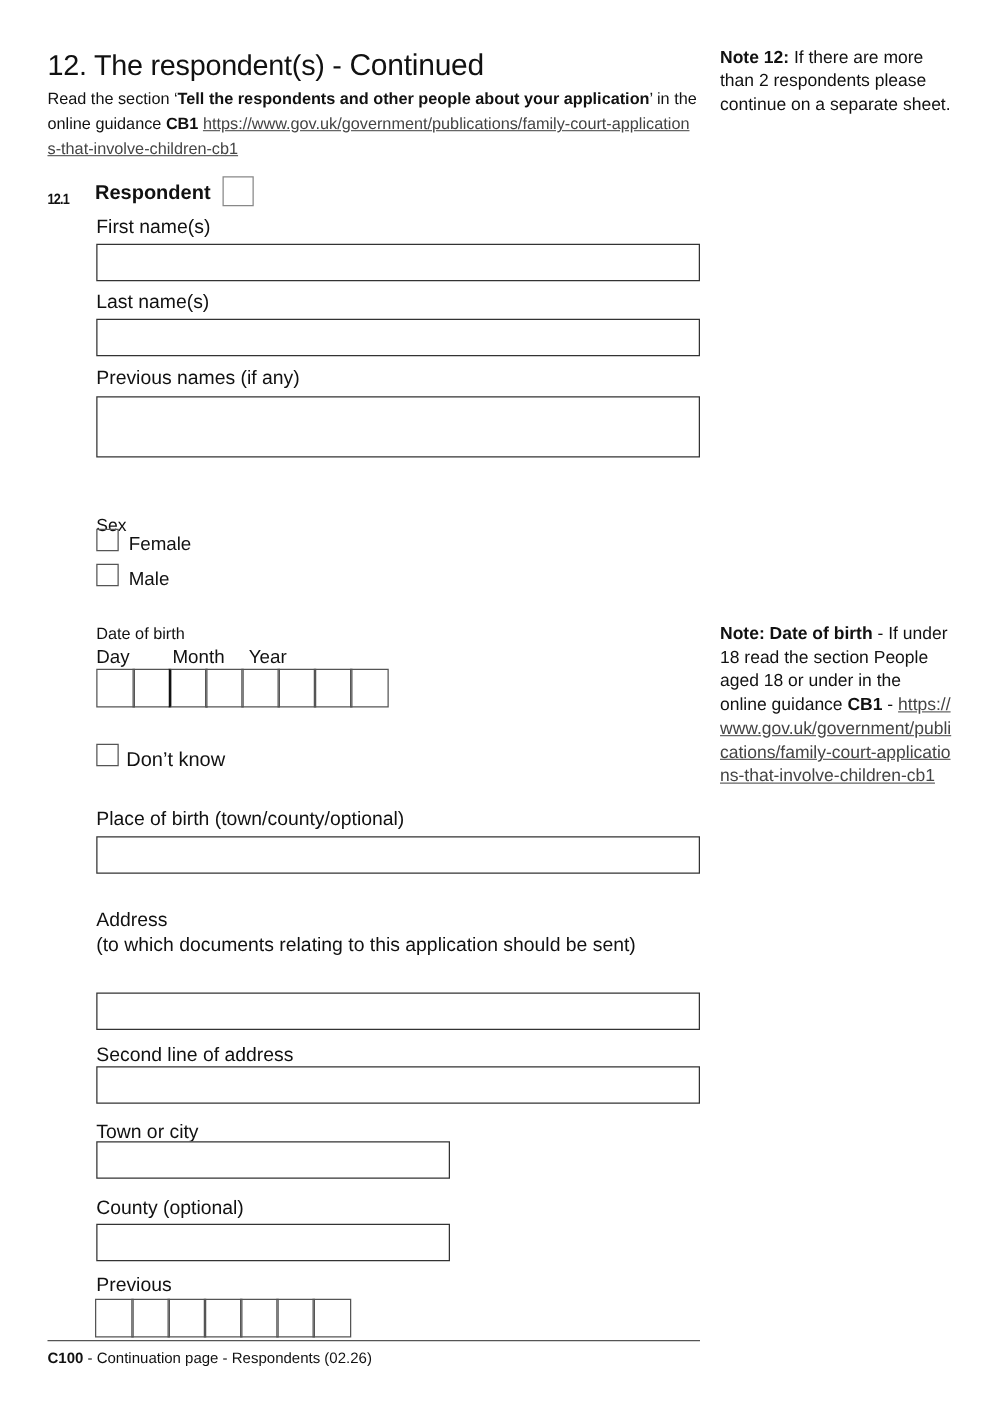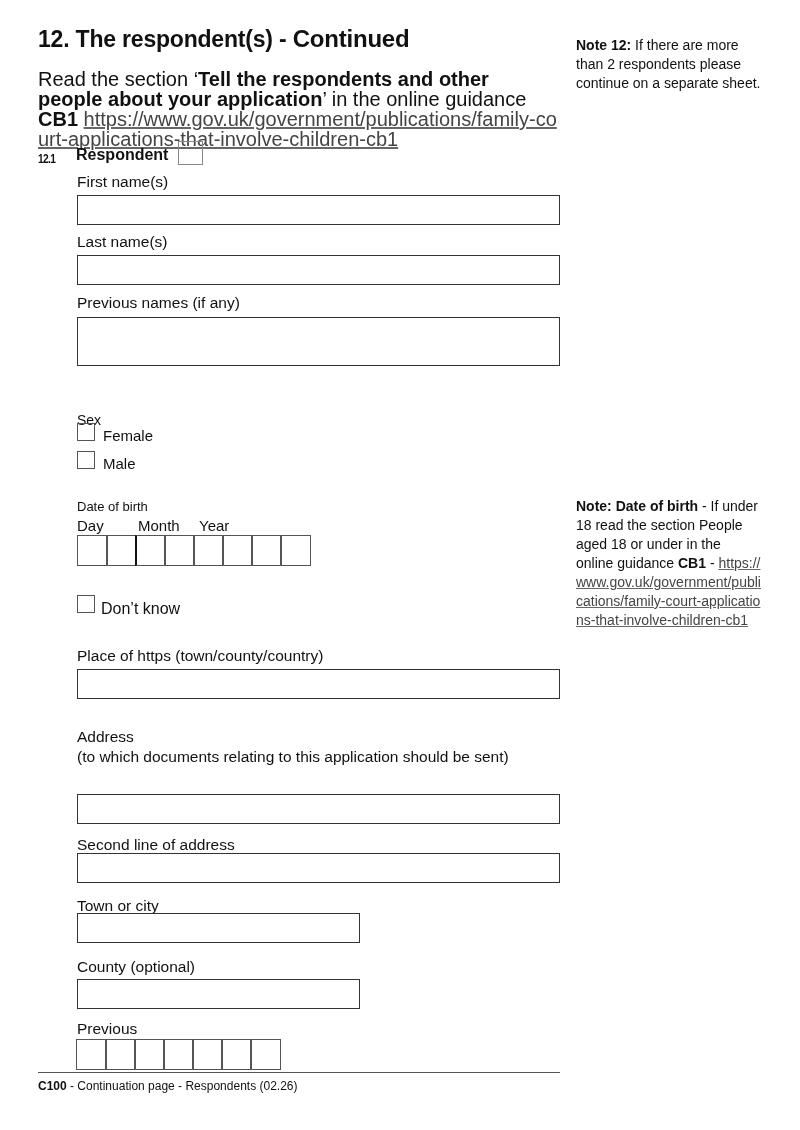--- a/index.html
+++ b/index.html
@@ -1,21 +1,21 @@
 <!DOCTYPE html>
 <html><head>
 <meta charset="utf-8">
 <style>
   html, body { margin: 0; padding: 0; background: #ffffff; }
   body { width: 800px; height: 1130px; position: relative; overflow: hidden;
          font-family: "Liberation Sans", sans-serif; color: #111; }
   .abs { position: absolute; }
-  .title { left: 38px; top: 25px; font-size: 23px; font-weight: bold; letter-spacing: -0.2px; }
+  .title { left: 38px; top: 39px; font-size: 23px; font-weight: normal; letter-spacing: -0.2px; }
   .title .cont { font-size: 24px; }
-  .intro { left: 38px; top: 69px; width: 520px; font-size: 20px; line-height: 20px; }
+  .intro { left: 38px; top: 69px; width: 520px; font-size: 13px; line-height: 20px; }
   .intro b { font-weight: bold; }
   a.link { color: #444; text-decoration: underline; text-decoration-color: #666; }
   .note { left: 576px; width: 185px; font-size: 14px; line-height: 19px; }
   .note b { font-weight: bold; }
   .secnum { left: 38px; top: 152px; font-size: 12px; font-weight: bold; letter-spacing: -0.8px; transform: scaleX(0.85); transform-origin: left; }
   .resp { left: 76px; top: 146px; font-size: 16px; font-weight: bold; }
   .respbox { left: 178px; top: 141px; width: 25px; height: 24px; border: 1px solid #888; box-sizing: border-box; }
   .lbl { left: 77px; font-size: 15.5px; }
   .lbl-sm { left: 77px; font-size: 14px; margin-top: 16px; }
   .field { border: 1.5px solid #333; box-sizing: border-box; background: #fff; }
@@ -78,21 +78,21 @@
   <div class="cell"></div>
   <div class="cell"></div>
   <div class="cell"></div>
   <div class="cell"></div>
   <div class="cell"></div>
 </div>
 
 <div class="abs cb" style="left:77px; top:595px;"></div>
 <div class="abs lbl" style="left:101px; top:600px; font-size:16px;">Don’t know</div>
 
-<div class="abs lbl" style="top:647px;">Place of https (town/county/country)</div>
+<div class="abs lbl" style="top:647px;">Place of birth (town/county/optional)</div>
 <div class="abs field" style="left:77px; top:669px; width:483px; height:30px;"></div>
 
 <div class="abs lbl" style="top:728px;">Address</div>
 <div class="abs lbl" style="top:748px;">(to which documents relating to this application should be sent)</div>
 <div class="abs lbl" style="top:776px;margin-top:28px;">First line of address</div>
 <div class="abs field" style="left:77px; top:794px; width:483px; height:30px;"></div>
 <div class="abs lbl" style="top:836px;">Second line of address</div>
 <div class="abs field" style="left:77px; top:853px; width:483px; height:30px;"></div>
 
 <div class="abs lbl" style="top:897px;">Town or city</div>

